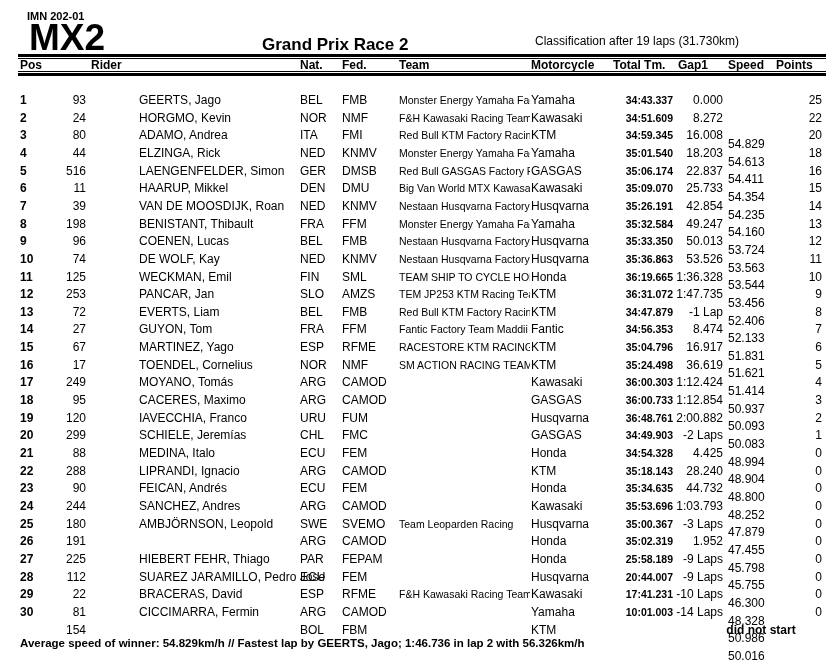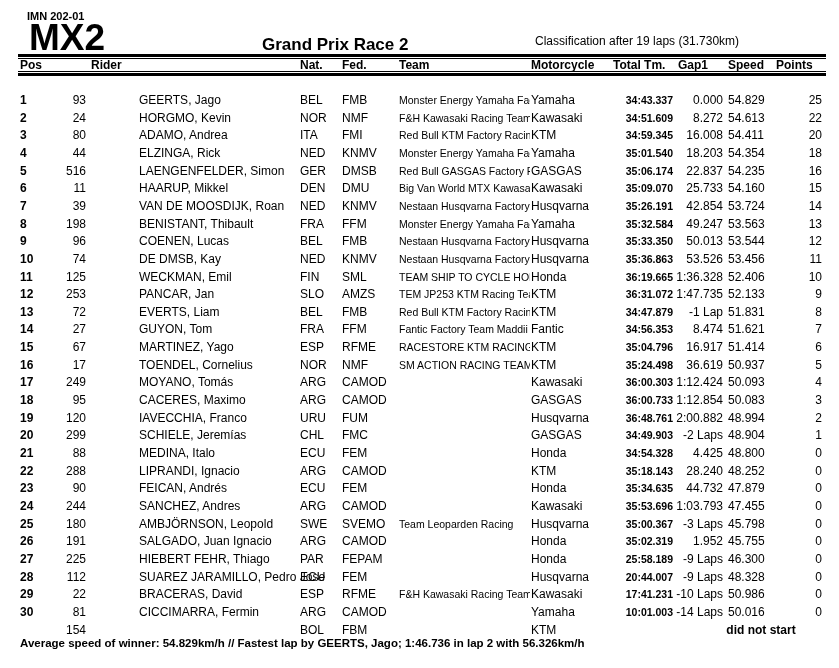--- a/index.html
+++ b/index.html
@@ -20,21 +20,21 @@
   .c { position: absolute; top: 0; white-space: nowrap; }
   .c-pos { left: 20px; font-weight: bold; }
   .c-num { left: 56px; width: 30px; text-align: right; }
   .c-rider { left: 91px; font-weight: normal; margin-left: 48px; }
   .c-nat { left: 300px; }
   .c-fed { left: 342px; }
   .c-team { left: 399px; width: 131px; overflow: hidden; font-size: 10.5px; }
   .c-moto { left: 531px; }
   .c-time { left: 603px; width: 70px; text-align: right; font-weight: bold; font-size: 10.5px; }
   .c-gap { left: 675px; width: 48px; text-align: right; font-size: 12px; }
-  .c-speed { left: 728px; }
+  .c-speed { left: 728px; margin-top: 44px; }
   .c-pts { left: 790px; width: 32px; text-align: right; }
   .c-status { left: 700px; width: 122px; text-align: center; font-weight: bold; }
   #footer { left: 20px; top: 637px; font-size: 11.5px; font-weight: bold; }
 </style>
 </head>
 <body>
 
 <div>
   <div class="abs" id="event-code">IMN 202-01</div>
   <div class="abs" id="class-name">MX2</div>
@@ -182,21 +182,21 @@
     <span class="c c-moto">Husqvarna</span>
     <span class="c c-time">35:33.350</span>
     <span class="c c-gap">50.013</span>
     <span class="c c-speed">53.544</span>
     <span class="c c-pts">12</span>
 
   </div>
       <div class="row" style="top: 250.85px;">
     <span class="c c-pos">10</span>
     <span class="c c-num">74</span>
-    <span class="c c-rider">DE DMSB, Kay</span>
+    <span class="c c-rider">DE WOLF, Kay</span>
     <span class="c c-nat">NED</span>
     <span class="c c-fed">KNMV</span>
     <span class="c c-team">Nestaan Husqvarna Factory Racing</span>
     <span class="c c-moto">Husqvarna</span>
     <span class="c c-time">35:36.863</span>
     <span class="c c-gap">53.526</span>
     <span class="c c-speed">53.456</span>
     <span class="c c-pts">11</span>
 
   </div>
@@ -406,21 +406,20 @@
     <span class="c c-moto">Husqvarna</span>
     <span class="c c-time">35:00.367</span>
     <span class="c c-gap">-3 Laps</span>
     <span class="c c-speed">45.798</span>
     <span class="c c-pts">0</span>
 
   </div>
       <div class="row" style="top: 533.25px;">
     <span class="c c-pos">26</span>
     <span class="c c-num">191</span>
-    <span class="c c-rider">SALGADO, Juan Ignacio</span>
     <span class="c c-nat">ARG</span>
     <span class="c c-fed">CAMOD</span>
 
     <span class="c c-moto">Honda</span>
     <span class="c c-time">35:02.319</span>
     <span class="c c-gap">1.952</span>
     <span class="c c-speed">45.755</span>
     <span class="c c-pts">0</span>
 
   </div>

